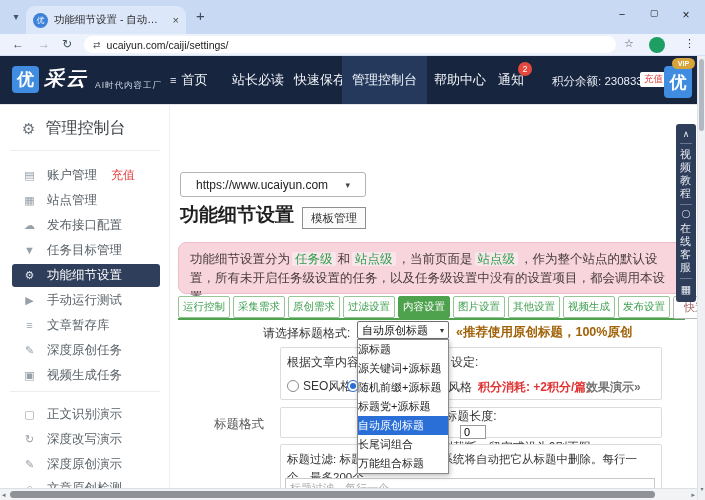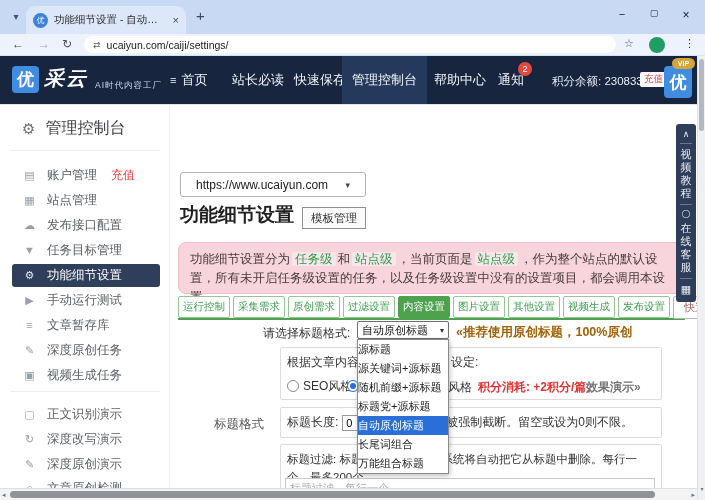--- a/index.html
+++ b/index.html
@@ -87,40 +87,40 @@
   .b1-suffix { position:absolute; left:170px; top:6px; font-size:12px; color:#333; }
   .radio { display:inline-block; width:12px; height:12px; border:1px solid #8a8a8a; border-radius:50%; background:#fff; vertical-align:-2px; margin-right:4px; }
   .radio.checked { border-color:#2a6fd8; position:relative; }
   .radio.checked::after { content:""; position:absolute; left:2px; top:2px; width:6px; height:6px; border-radius:50%; background:#2a6fd8; }
   .r-seo { position:absolute; left:6px; top:30px; font-size:12px; color:#333; }
   .r-auto { position:absolute; left:66px; top:30px; font-size:12px; color:#333; }
   .r-auto-suffix { position:absolute; left:167px; top:31px; font-size:12px; color:#333; }
   .cost { position:absolute; left:197px; top:31px; font-size:12px; font-weight:bold; color:#e03434; }
   .demo { position:absolute; left:305px; top:31px; font-size:12px; font-weight:bold; color:#737373; cursor:pointer; }
 
-  .box2 { top:407px; height:31px; display:flex; align-items:center; padding:0 6px; font-size:12px; color:#333; }
+  .box2 { top:407px; height:31px; display:flex; align-items:center; padding:0 6px; font-size:12px; color:#333;flex-direction:column; }
   .len-input { width:26px; height:16px; border:1px solid #999; font-size:11px; padding-left:3px; margin-left:4px; }
   .len-hint { margin-left:78px; white-space:nowrap; }
 
   .box3 { top:444px; height:56px; padding:5px 6px; font-size:11.5px; color:#333; line-height:18px; }
   .gap-spacer { display:inline-block; width:56px; }
   .filter-ta { position:absolute; left:4px; top:33px; width:370px; height:19px; border:1px solid #c9c9c9; font-size:11px; padding:2px 4px; color:#333; resize:none; font-family:inherit; }
   .filter-ta::placeholder { color:#a9a9a9; }
   .row-label { position:absolute; left:214px; top:416px; font-size:12.5px; color:#555; }
 
   
   .dropdown { position:absolute; left:357px; top:339px; width:92px; background:#fff; border:1px solid #8a8a8a; box-shadow:1px 2px 5px rgba(0,0,0,.25); z-index:50; }
   .opt { height:19px; line-height:19px; padding-left:0; font-size:11px; color:#1f1f1f; white-space:nowrap; cursor:pointer; }
   .opt.sel { background:#2a6fd8; color:#fff; }
 
   
   .floatbar { position:absolute; left:676px; top:124px; width:20px; background:#2e3d59; border-radius:3px; color:#e8ecf4; z-index:40; display:flex; flex-direction:column; align-items:center; padding:5px 0 6px; gap:4px; }
   .fb-chev { font-size:9px; }
   .fb-div { width:12px; height:1px; background:rgba(255,255,255,.3); }
-  .vtext { width:12px; font-size:11px; line-height:13px; text-align:center; word-break:break-all; }
+  .vtext { width:12px; font-size:11px; line-height:13px; word-break:break-all; }
   .fb-circ { font-size:8px; line-height:9px; }
   .fb-qr { font-size:11px; }
 </style>
 </head>
 <body>
 
 <div class="screen">
 
   <div class="tabstrip">
     <div class="ts-chevron">▾</div>

